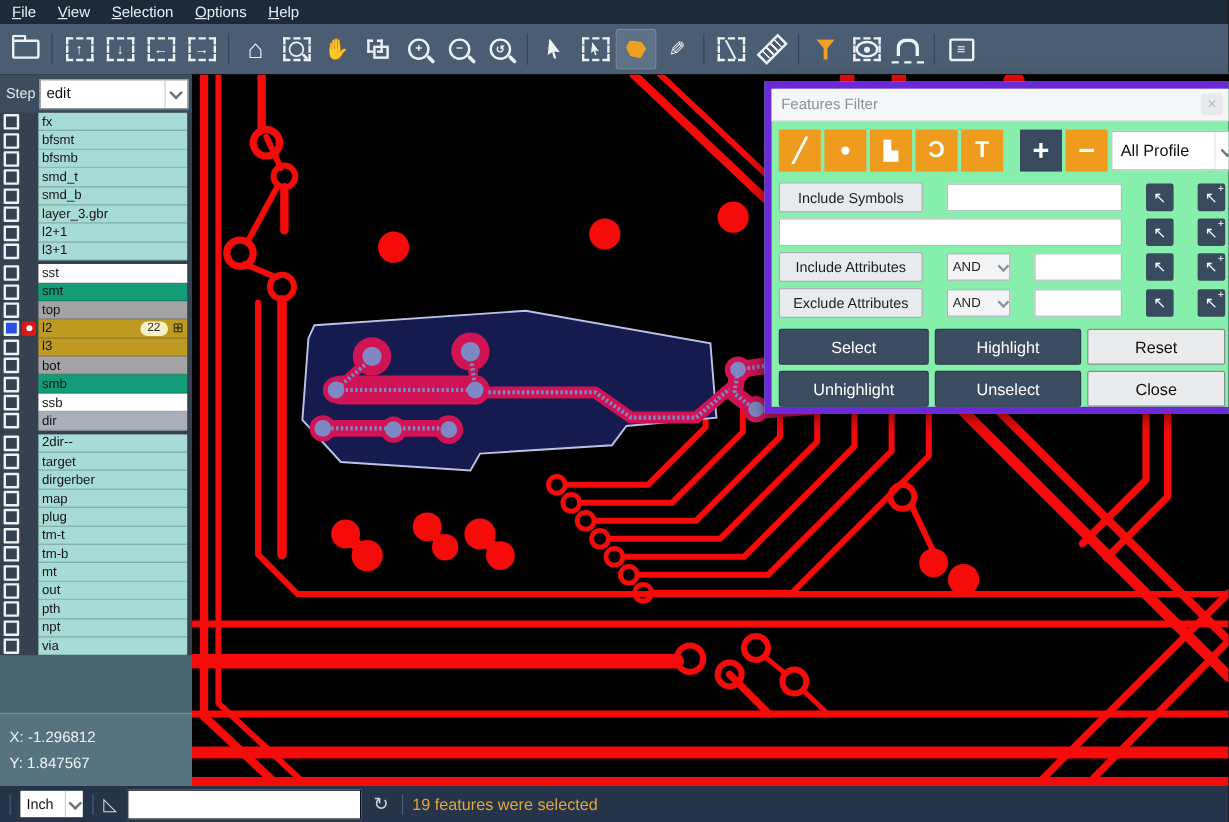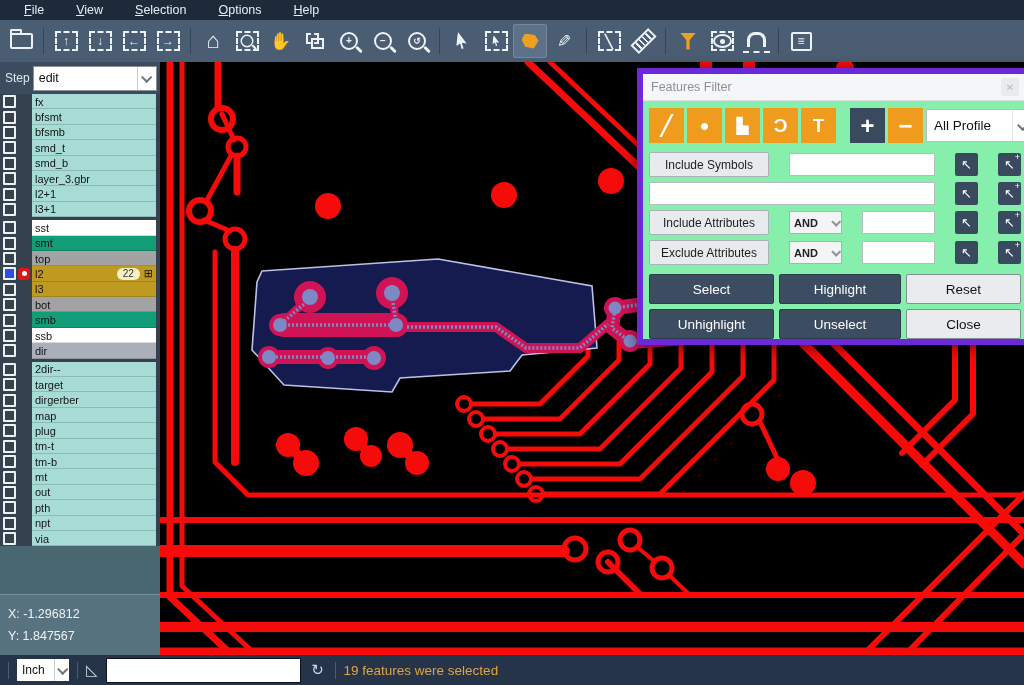--- a/index.html
+++ b/index.html
@@ -1,19 +1,19 @@
 <!DOCTYPE html>
 <html><head>
 <meta charset="utf-8">
 <style>
   html,body{margin:0;padding:0;background:#222;}
   #app{width:1024px;height:685px;position:relative;background:#000;font-family:"Liberation Sans",sans-serif;overflow:hidden;user-select:none;}
   
   .menubar{height:20px;background:#1d2a39;display:flex;align-items:center;padding-left:4px;}
-  .menu-item{color:#e9eef4;font-size:12.5px;padding:2px 12px 3px 6px;cursor:default;margin-left:14px;}
+  .menu-item{color:#e9eef4;font-size:12.5px;padding:2px 12px 3px 6px;cursor:default;}
   .menu-item u{text-decoration-thickness:1px;}
   
   .toolbar{height:42px;background:#4a5d72;display:flex;align-items:center;padding:0 4px;}
   .tbtn{width:34px;height:34px;display:flex;align-items:center;justify-content:center;border-radius:3px;color:#edf2f7;}
   .tbtn.active{background:#5d7287;box-shadow:inset 0 0 0 1px #74879b;}
   .tsep{width:1px;height:26px;background:#33455a;margin:0 5px;flex:0 0 auto;}
   .ticon{display:flex;align-items:center;justify-content:center;font-size:19px;line-height:1;color:#edf2f7;}
   .ticon.accent{color:#efa023;}
   .frame-dashed{display:flex;align-items:center;justify-content:center;border:2px dashed #edf2f7;width:19px;height:16px;}
   .frame-dashed .ticon{font-size:12px;font-weight:bold;}
@@ -81,21 +81,21 @@
   .fbtn.navy{background:#3a4a5e;}
   .fbtn.gapleft{margin-left:11px;}
   .i-line-feature::before{content:"╱";} .i-circle-feature::before{content:"●";font-size:16px;}
   .i-surface-feature::before{content:"▙";font-size:15px;} .i-arc-feature::before{content:"Ɔ";}
   .i-text-feature::before{content:"T";} .i-add-mode::before{content:"+";font-size:24px;}
   .i-remove-mode::before{content:"−";font-size:24px;}
   .profsel{margin-left:auto;width:97px;height:31px;background:#fff;border:1px solid #b6bcc2;display:flex;align-items:center;padding:0 0 0 7px;font-size:13.5px;color:#111;flex:0 0 auto;}
   .profsel .chevwrap{margin-left:auto;height:100%;display:flex;align-items:center;padding:0 5px;border-left:1px solid #e2e5e8;}
   .frow{display:flex;align-items:center;margin:5px 6px 0 6px;gap:20px;}
   .flabel{width:118px;height:23px;background:#e8ebed;border:1px solid #aab1b8;border-radius:2px;font-size:12px;display:flex;align-items:center;justify-content:center;color:#1d1d1d;flex:0 0 auto;}
-  .fand{width:45px;height:21px;background:#f2f4f5;border:1px solid #aab1b8;font-size:11px;display:flex;align-items:center;padding:0 2px 0 4px;color:#222;flex:0 0 auto;font-weight:bold;}
+  .fand{width:45px;height:21px;background:#f2f4f5;border:1px solid #aab1b8;font-size:11px;display:flex;align-items:center;padding:0 2px 0 4px;color:#222;flex:0 0 auto;}
   .fand .chev{margin-left:auto;width:5px;height:5px;border-color:#8a9199;}
   .finput{flex:1;height:21px;background:#fff;border:1px solid #b6bcc2;font:12px "Liberation Sans",sans-serif;padding:0 4px;min-width:0;}
   .abtn{width:23px;height:23px;background:#3a4a5e;color:#fff;font-size:13px;display:flex;align-items:center;justify-content:center;border-radius:2px;position:relative;flex:0 0 auto;}
   .abtn::before{content:"↖";}
   .abtn.plus::after{content:"+";position:absolute;top:-1px;right:1px;font-size:9px;}
   .agrid{display:grid;grid-template-columns:125px 122px 1fr;gap:5px;margin:9px 6px 6px 6px;}
   .act{height:28px;font-size:13.5px;display:flex;align-items:center;justify-content:center;border-radius:2px;}
   .act.navy{background:#3d4d61;color:#fff;border:1px solid #2e3c4d;}
   .act.light{background:#e9ebed;color:#111;border:1px solid #868d94;}
   

